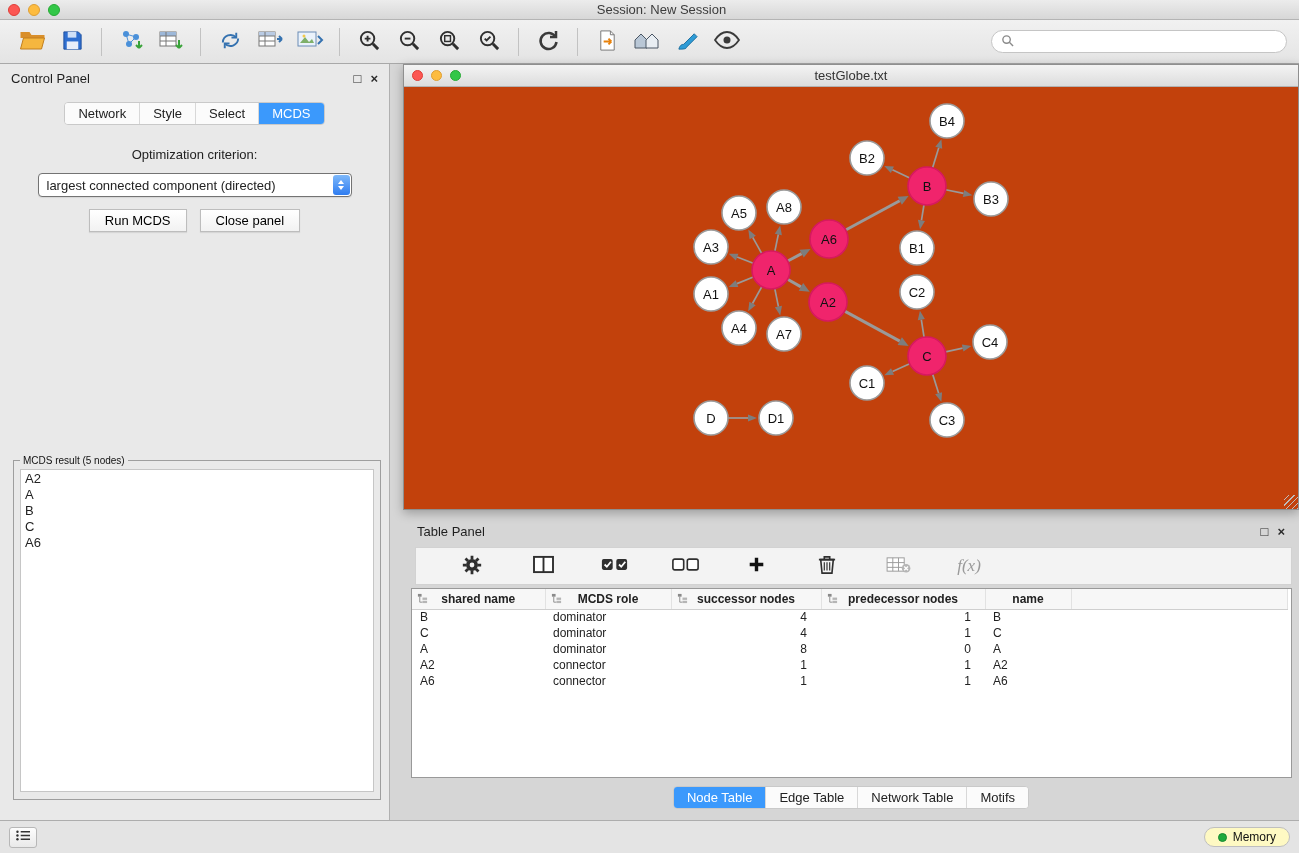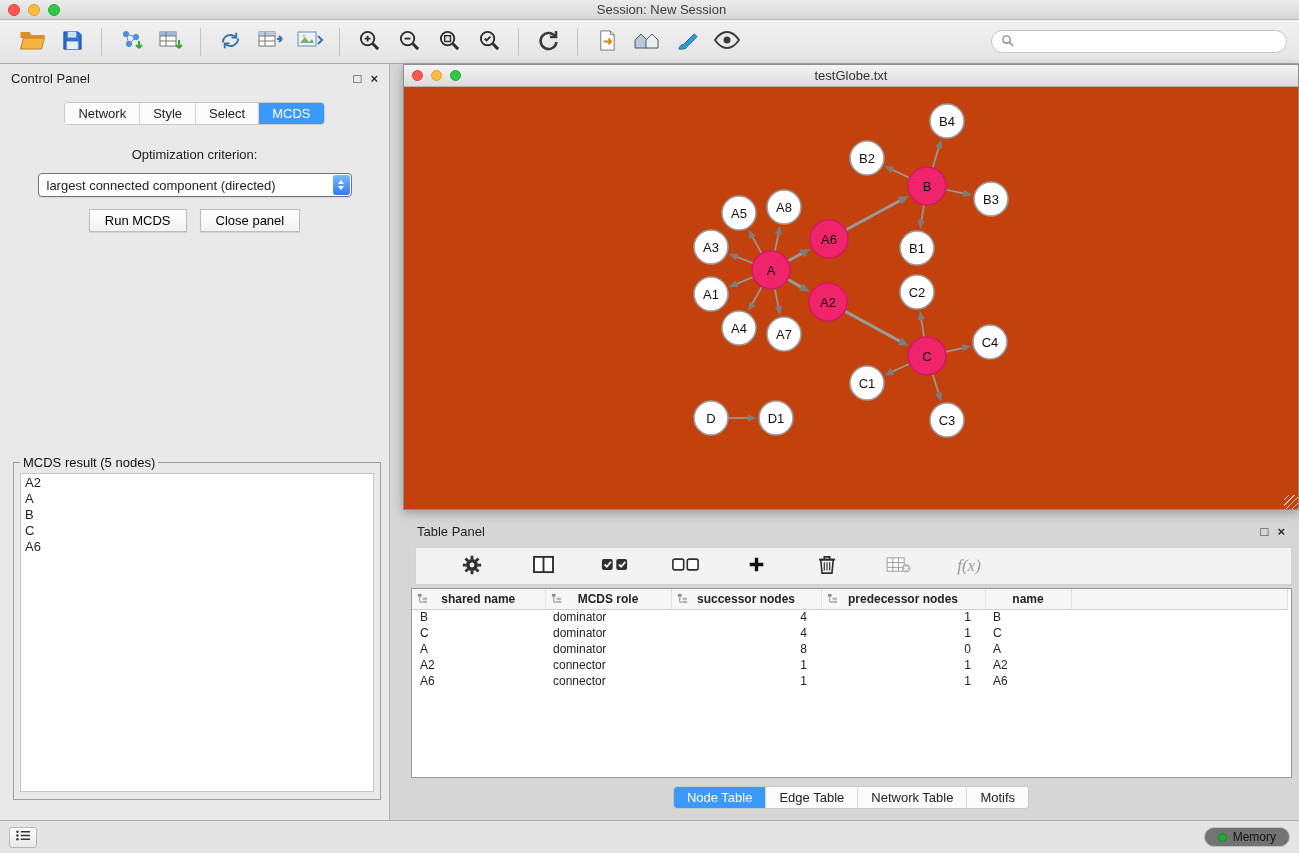--- a/index.html
+++ b/index.html
@@ -74,21 +74,21 @@
   .combo-stepper .dn { border-top:4px solid #fff; }
   .cp-buttons { display:flex; justify-content:center; gap:13px; margin-top:12px; }
   .btn {
     background:linear-gradient(#ffffff,#f2f2f2); border:1px solid #bdbdbd; border-radius:0;
     padding:3px 15px; font-size:13px; cursor:default; box-shadow:0 1px 1px rgba(0,0,0,.08);
   }
   .result-fieldset {
     position:absolute; left:13px; right:8px; top:391px; bottom:20px;
     border:1px solid #9e9e9e; padding:3px 6px 7px;
   }
-  .result-fieldset legend { padding:0 3px; font-size:13px; color:#111; }
+  .result-fieldset legend { padding:0 3px; font-size:10px; color:#111; }
   .result-list {
     width:100%; height:100%; background:#fff; border:1px solid #c6c6c6;
     font-size:13px; padding:1px 4px; overflow:auto;
   }
   .result-list div { line-height:16px; cursor:default; }
   
   .right-area { position:absolute; left:390px; right:0; top:64px; height:756px; background:#d6d6d6; }
   .net-window {
     position:absolute; left:13px; top:0; right:0; height:446px;
     background:#fff; border:1px solid #8f8f8f; box-shadow:0 3px 10px rgba(0,0,0,.28);
@@ -132,21 +132,21 @@
     position:absolute; left:0; right:0; bottom:0; height:33px;
     background:#e4e4e4; border-top:1px solid #adadad;
     display:flex; align-items:center; padding:0 9px;
   }
   .list-btn {
     width:28px; height:21px; border:1px solid #b7b7b7; border-radius:3px;
     background:linear-gradient(#fdfdfd,#e9e9e9); display:flex; align-items:center; justify-content:center;
   }
   .memory-btn {
     margin-left:auto; display:flex; align-items:center; gap:6px;
-    border:1px solid #bfbfbf; border-radius:11px; background:#737373;
+    border:1px solid #bfbfbf; border-radius:11px; background:#fef9c3;
     padding:2px 13px; font-size:12px; color:#111; cursor:default;
   }
   .memory-dot { width:9px; height:9px; border-radius:50%; background:#1faa3c; border:1px solid #178a30; }
 </style>
 </head>
 <body>
 
 <div class="titlebar">
   <div class="traffic">
     <span class="light red"></span>

